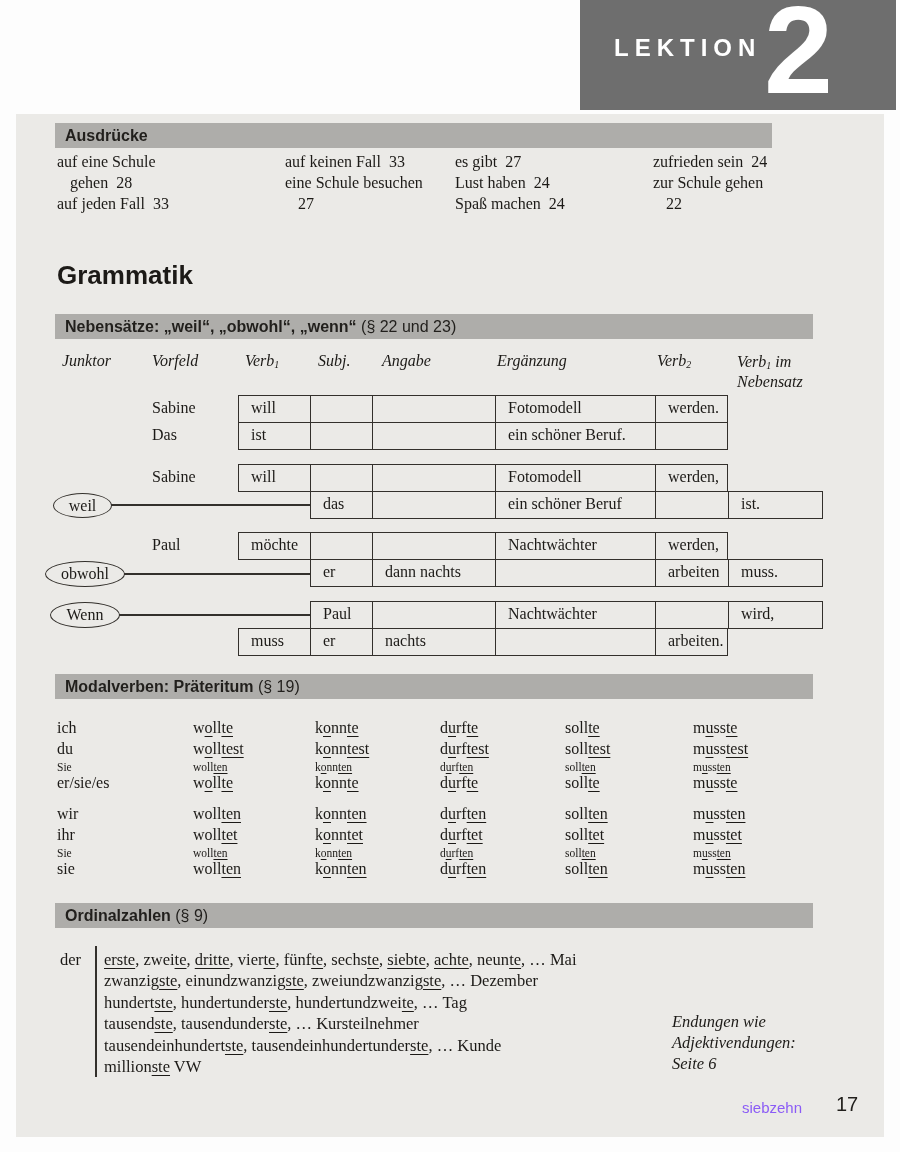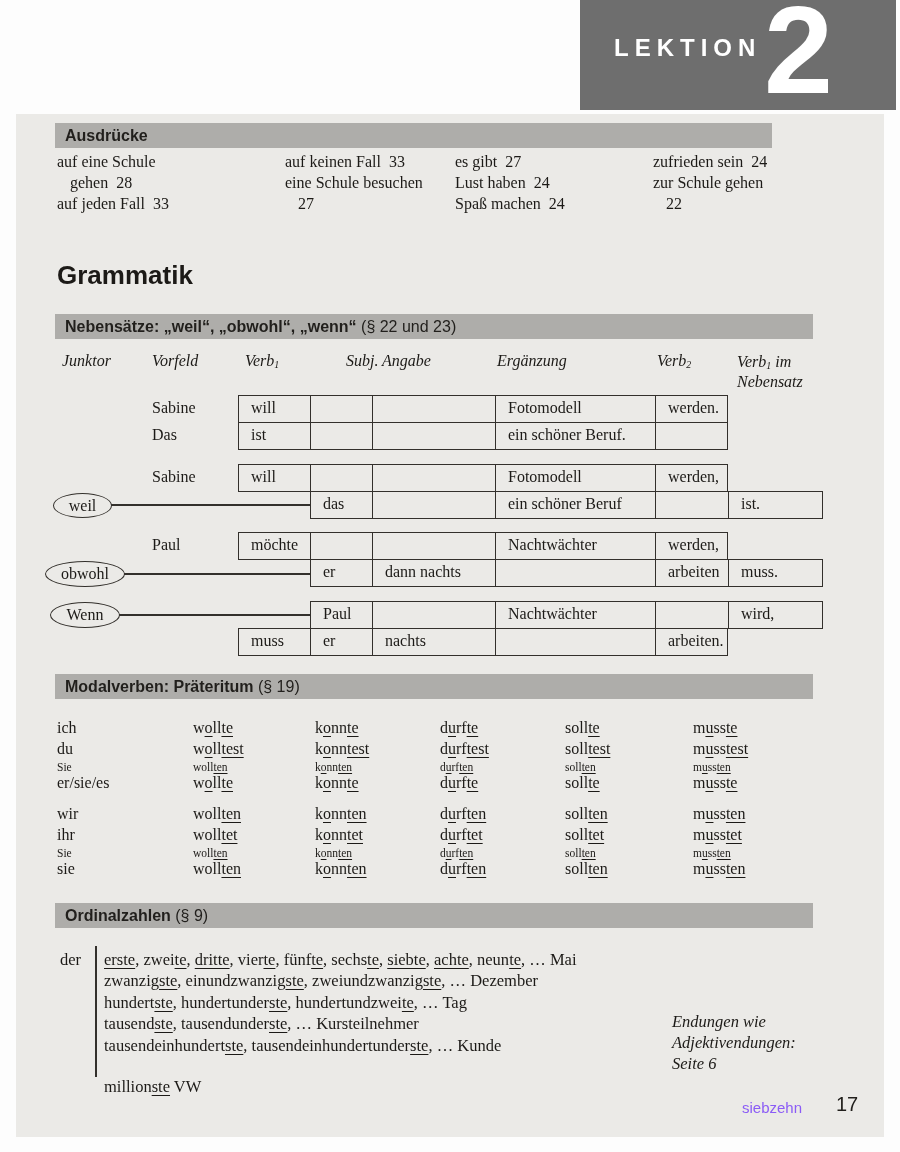--- a/index.html
+++ b/index.html
@@ -94,21 +94,21 @@
   <h1 class="grammatik">Grammatik</h1>
 
   <div class="bar" style="top:314px;width:758px;">
     <span class="bar-bold">Nebensätze: „weil“, „obwohl“, „wenn“</span>
     <span class="bar-normal">(§ 22 und 23)</span>
   </div>
 
   <span class="th" style="left:62px;top:352px;">Junktor</span>
   <span class="th" style="left:152px;top:352px;">Vorfeld</span>
   <span class="th" style="left:245px;top:352px;">Verb<sub>1</sub></span>
-  <span class="th" style="left:318px;top:352px;margin-left:28px;">Subj.</span>
+  <span class="th" style="left:318px;top:352px;">Subj.</span>
   <span class="th" style="left:382px;top:352px;">Angabe</span>
   <span class="th" style="left:497px;top:352px;">Ergänzung</span>
   <span class="th" style="left:657px;top:352px;">Verb<sub>2</sub></span>
   <span class="th wrap" style="left:737px;top:352px;">Verb<sub>1</sub> im Nebensatz</span>
 
   <div class="srow" style="top:395px;">
     <span class="vf">Sabine</span>
     <span class="cell sc1">will</span>
     <span class="cell sc2"></span>
     <span class="cell sc3"></span>
@@ -252,21 +252,21 @@
     <span class="bar-bold">Ordinalzahlen</span>
     <span class="bar-normal">(§ 9)</span>
   </div>
   <span class="ord-article">der</span>
   <div class="ord-rule"></div>
   <div class="ord-line" style="top:950px;"><u>erste</u>, zwei<u>te</u>, <u>dritte</u>, vier<u>te</u>, fünf<u>te</u>, sechs<u>te</u>, <u>siebte</u>, <u>achte</u>, neun<u>te</u>, … Mai</div>
   <div class="ord-line" style="top:971px;">zwanzig<u>ste</u>, einundzwanzig<u>ste</u>, zweiundzwanzig<u>ste</u>, … Dezember</div>
   <div class="ord-line" style="top:993px;">hundert<u>ste</u>, hundertunder<u>ste</u>, hundertundzwei<u>te</u>, … Tag</div>
   <div class="ord-line" style="top:1014px;">tausend<u>ste</u>, tausendunder<u>ste</u>, … Kursteilnehmer</div>
   <div class="ord-line" style="top:1036px;">tausendeinhundert<u>ste</u>, tausendeinhundertunder<u>ste</u>, … Kunde</div>
-  <div class="ord-line" style="top:1057px;margin-top:20px;">million<u>ste</u> VW</div>
+  <div class="ord-line" style="top:1057px;">million<u>ste</u> VW</div>
 
   <div class="note-line" style="top:1012px;">Endungen wie</div>
   <div class="note-line" style="top:1033px;">Adjektivendungen:</div>
   <div class="note-line" style="top:1054px;">Seite 6</div>
 
   <span class="footer-word">siebzehn</span>
   <span class="footer-num">17</span>
 </div>
 
 </body></html>

